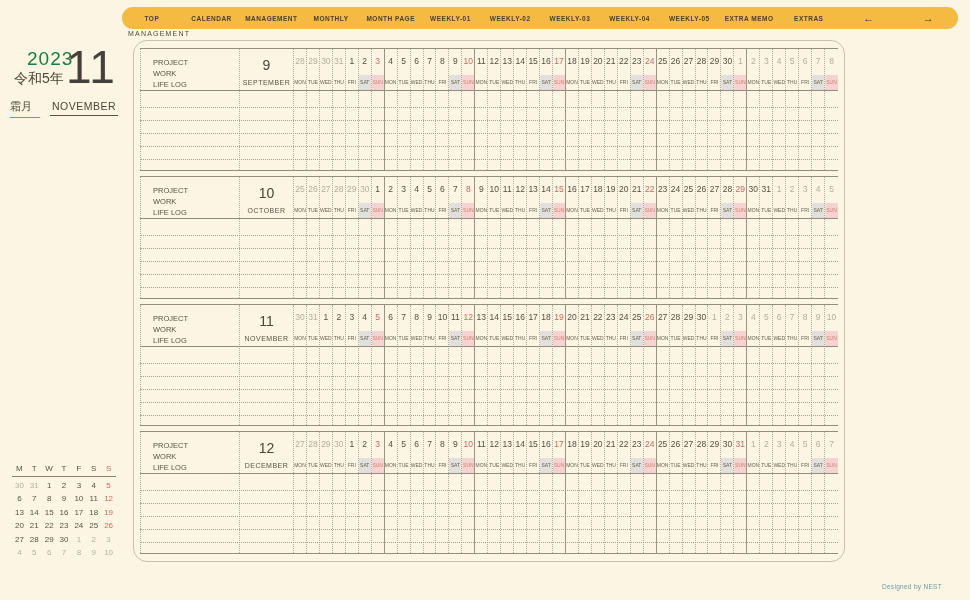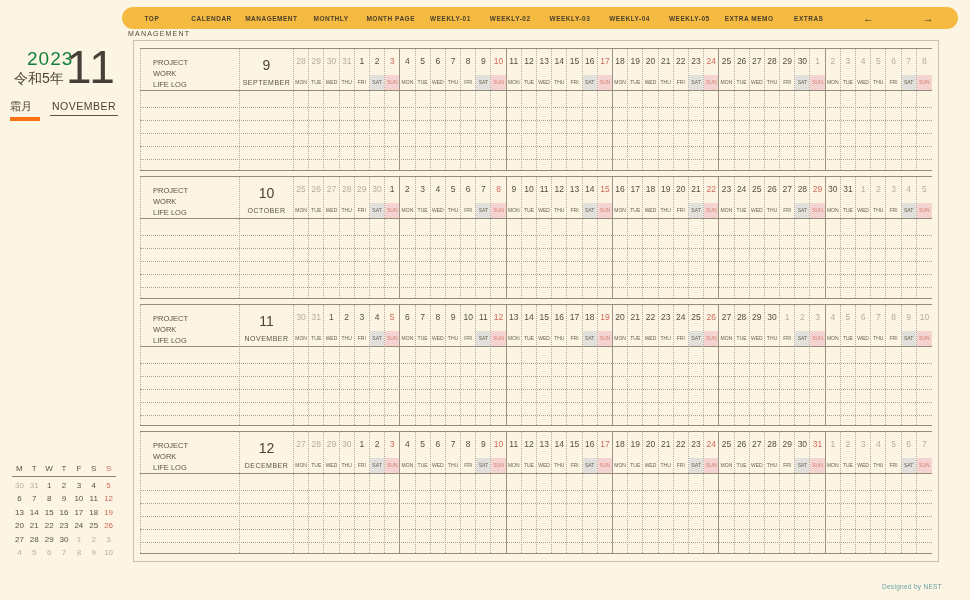--- a/index.html
+++ b/index.html
@@ -22,34 +22,34 @@
   .nav-arrow{flex:1;text-align:center;font-size:11px;color:#3f3626;cursor:pointer;}
   .page-label{
     position:absolute;left:128px;top:30px;font-size:7px;
     letter-spacing:1.2px;color:#54493a;
   }
   
   .year{position:absolute;left:27px;top:48px;font-size:19px;letter-spacing:1px;color:#15803d;}
   .era{position:absolute;left:14px;top:70px;font-size:14px;color:#4c4437;}
   .bignum{position:absolute;left:66px;top:40px;font-size:46px;color:#45403a;letter-spacing:1px;}
   .jp-name{position:absolute;left:10px;top:99px;font-size:11px;color:#4c4437;
-    border-bottom:4px solid #f97316;padding:0 4px 3px 0;min-width:26px;}
+    border-bottom:1px solid #f97316;padding:0 4px 3px 0;min-width:26px;}
   .en-name{position:absolute;left:50px;top:100px;font-size:10.5px;letter-spacing:.5px;color:#4c4437;
     border-bottom:1px solid #5a5244;padding:0 2px 3px 2px;}
   
   .mini{position:absolute;left:12px;top:462px;width:104px;}
   .mini-row{display:flex;height:13.5px;}
   .mini-cell{flex:1;text-align:center;font-size:8px;line-height:13.5px;color:#5a5244;}
   .mini-head{border-bottom:1px solid #8a8275;margin-bottom:2px;}
   .mini-cell.sun{color:#cf6a5c;}
   .mini-cell.out{color:#b9af9e;}
   
   .panel{
-    position:absolute;left:133px;top:40px;width:806px;height:522px;
-    border:1px solid #c8c0b2;border-radius:0;box-sizing:border-box;
+    position:absolute;left:133px;top:40px;width:712px;height:522px;
+    border:1px solid #c8c0b2;border-radius:14px;box-sizing:border-box;
     padding:7px 6px;display:flex;flex-direction:column;gap:5px;
   }
   .block{
     position:relative;height:123px;box-sizing:border-box;
     border-top:1px solid #958c7e;border-bottom:1px solid #958c7e;
     display:flex;
   }
   .label-col{
     width:100px;box-sizing:border-box;flex:none;
     border-left:1px dotted #b5ac9b;border-right:1px dotted #b5ac9b;

